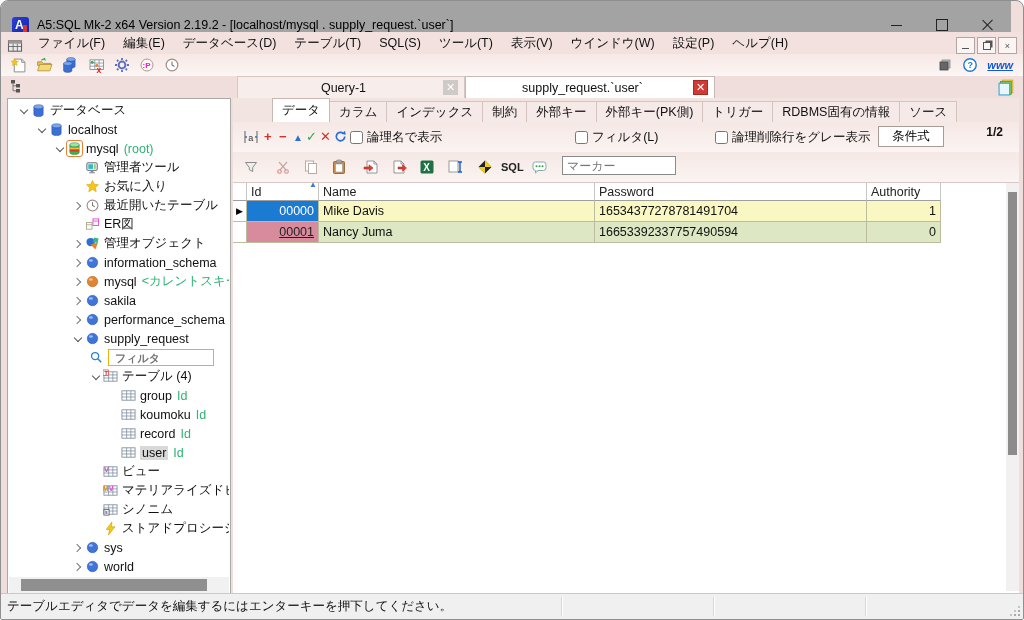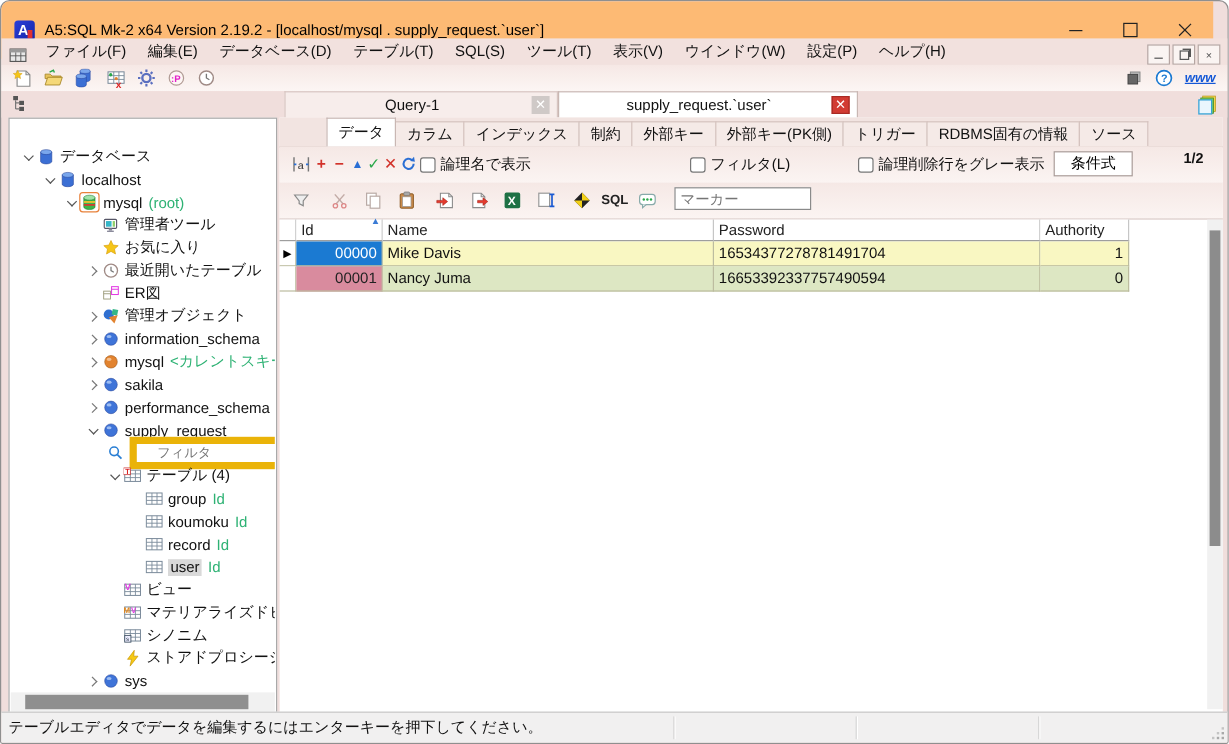--- a/index.html
+++ b/index.html
@@ -1,20 +1,20 @@
 <!DOCTYPE html>
 <html><head>
 <meta charset="utf-8">
 <style>
   html,body{margin:0;padding:0;width:1024px;height:620px;overflow:hidden;
     font-family:"Liberation Sans","DejaVu Sans",sans-serif;font-size:12px;color:#111;}
   .window{position:relative;width:1024px;height:620px;box-sizing:border-box;
     border:1px solid #8f8f8f;border-radius:8px 8px 2px 2px;overflow:hidden;background:#f0dedc;}
   
-  .titlebar{position:absolute;left:0;top:0;right:12px;height:48px;background:#fdba74;display:flex;align-items:center;}
+  .titlebar{position:absolute;left:0;top:0;right:12px;height:48px;background:#a3a3a3;display:flex;align-items:center;}
   .appicon{width:17px;height:17px;margin:0 8px 0 11px;border-radius:3px;
     background:linear-gradient(135deg,#2a3fd8,#1425a8);position:relative;flex:0 0 auto;}
   .appicon::before{content:"A";position:absolute;left:3px;top:1px;color:#fff;font-weight:bold;font-size:12px;}
   .appicon::after{content:"";position:absolute;right:2px;bottom:2px;width:4px;height:7px;background:#e03131;}
   .titletext{font-size:12.5px;color:#000;white-space:nowrap;}
   .wincontrols{margin-left:auto;display:flex;height:31px;}
   .wbtn{width:46px;height:31px;display:flex;align-items:center;justify-content:center;}
   .glyph-min{width:11px;height:1px;background:#222;display:block;}
   .glyph-max{width:10px;height:10px;border:1px solid #222;display:block;}
   .glyph-close{position:relative;width:12px;height:12px;display:block;}
@@ -43,33 +43,33 @@
   .tab .tlbl{flex:1;text-align:center;font-size:12.5px;padding:0 8px;white-space:nowrap;}
   .tab.active{background:#fff;border-color:#c9b7b3;}
   .tab1{width:228px;}.tab2{width:250px;}
   .closebox{width:15px;height:15px;display:flex;align-items:center;justify-content:center;
     font-size:11px;font-weight:bold;}
   .closebox.grey{background:#cfc9c7;color:#fff;}
   .closebox.red{background:#d23b33;color:#fff;border:1px solid #a82a24;box-sizing:border-box;}
   .pagesicon{position:absolute;right:8px;top:3px;}
   
   .treepanel{position:absolute;left:6px;top:97px;width:224px;height:497px;background:#fff;border:1px solid #a9a9a9;box-sizing:border-box;}
-  .tree{position:absolute;left:1px;right:1px;top:2px;bottom:17px;overflow:hidden;margin-top:20px;}
+  .tree{position:absolute;left:1px;right:1px;top:2px;bottom:17px;overflow:hidden;}
   .trow{display:flex;align-items:center;height:19px;white-space:nowrap;font-size:12.5px;}
   .l0{padding-left:8px;}.l1{padding-left:26px;}.l2{padding-left:44px;}
   .l3{padding-left:62px;}.l4{padding-left:80px;}.l5{padding-left:98px;}
   .chev{width:14px;flex:0 0 auto;display:flex;align-items:center;justify-content:center;}
   .chev.down::before{content:"";width:5px;height:5px;border-right:1.3px solid #555;border-bottom:1.3px solid #555;transform:rotate(45deg);margin-top:-2px;}
   .chev.right::before{content:"";width:5px;height:5px;border-right:1.3px solid #777;border-bottom:1.3px solid #777;transform:rotate(-45deg);margin-left:-2px;}
   .ticon{width:15px;height:15px;flex:0 0 auto;margin-right:4px;}
   .ticon.selbox{outline:1.5px solid #e8813a;outline-offset:0px;border-radius:2px;}
   .tlabel{color:#111;}
   .tlabel.sel{background:#d9d9d9;padding:0 2px;}
   .tnote{color:#2eb274;margin-left:5px;}
-  .filterinput{width:92px;height:15px;border:6px solid #eab308;font-size:11px;padding:0 17px;font-family:inherit;}
+  .filterinput{width:92px;height:15px;border:1px solid #eab308;font-size:11px;padding:0 6px;font-family:inherit;font-weight:bold;}
   .tree-hscroll{position:absolute;left:1px;right:1px;bottom:1px;height:16px;background:#f1f1f1;}
   .tree-hthumb{position:absolute;left:12px;top:2px;width:186px;height:12px;background:#8f8f8f;}
   
   .content{position:absolute;left:232px;top:97px;width:786px;height:497px;background:#fff;}
   .subtabs{position:absolute;left:0;top:0;right:0;height:24px;background:#f2e4e1;border-bottom:1px solid #cdbbb7;display:flex;align-items:flex-end;padding-left:40px;}
   .stab{box-sizing:border-box;height:21px;line-height:20px;padding:0 9px;font-size:12.5px;border:1px solid #d5c3bf;border-bottom:none;background:#f5eae7;margin-left:-1px;white-space:nowrap;}
   .stab.active{background:#fff;height:24px;line-height:23px;border-color:#c9b7b3;position:relative;z-index:2;}
   .dtool1{position:absolute;left:0;top:24px;right:0;height:30px;background:linear-gradient(#f5e8e5,#fbf4f2);}
   .dtool2{position:absolute;left:0;top:54px;right:0;height:30px;background:linear-gradient(#f5e8e5,#fbf4f2);border-bottom:1px solid #d9c9c5;}
   .ab{position:absolute;}
@@ -90,21 +90,21 @@
   .gbody .gc{height:21px;}
   .w-gut{width:14px;padding:0;justify-content:center;}
   .w-id{width:72px;justify-content:flex-end;}
   .w-name{width:276px;}
   .w-pass{width:272px;}
   .w-auth{width:74px;justify-content:flex-end;}
   .row-y .gc{background:#f9f7c2;}
   .row-g .gc{background:#dde7c3;}
   .gc.gut{background:#fff !important;}
   .id-blue{background:#1b7ad2 !important;color:#fff;}
-  .id-pink{background:#d98b9e !important;color:#222;}
+  .id-pink{background:#d98b9e !important;color:#222;text-decoration:underline;}
   .rowmark{font-size:9px;color:#000;}
   .sortasc{position:absolute;left:76px;top:-3px;color:#3a7bd5;font-size:8px;}
   
   .vscroll{position:absolute;left:773px;top:85px;width:13px;height:408px;background:#f1f1f1;}
   .vthumb{position:absolute;left:2px;width:9px;top:9px;height:263px;background:#8c8c8c;}
   
   .statusbar{position:absolute;left:0;right:0;bottom:0;height:25px;background:#f1f0f0;border-top:1px solid #c9c9c9;}
   .statusmsg{position:absolute;left:6px;top:4px;font-size:12.5px;white-space:nowrap;}
   .sdiv{position:absolute;top:3px;bottom:3px;width:1px;background:#d7d7d7;box-shadow:1px 0 0 #fff;}
   .grip{position:absolute;right:3px;bottom:3px;width:2px;height:2px;background:#a9a9a9;

